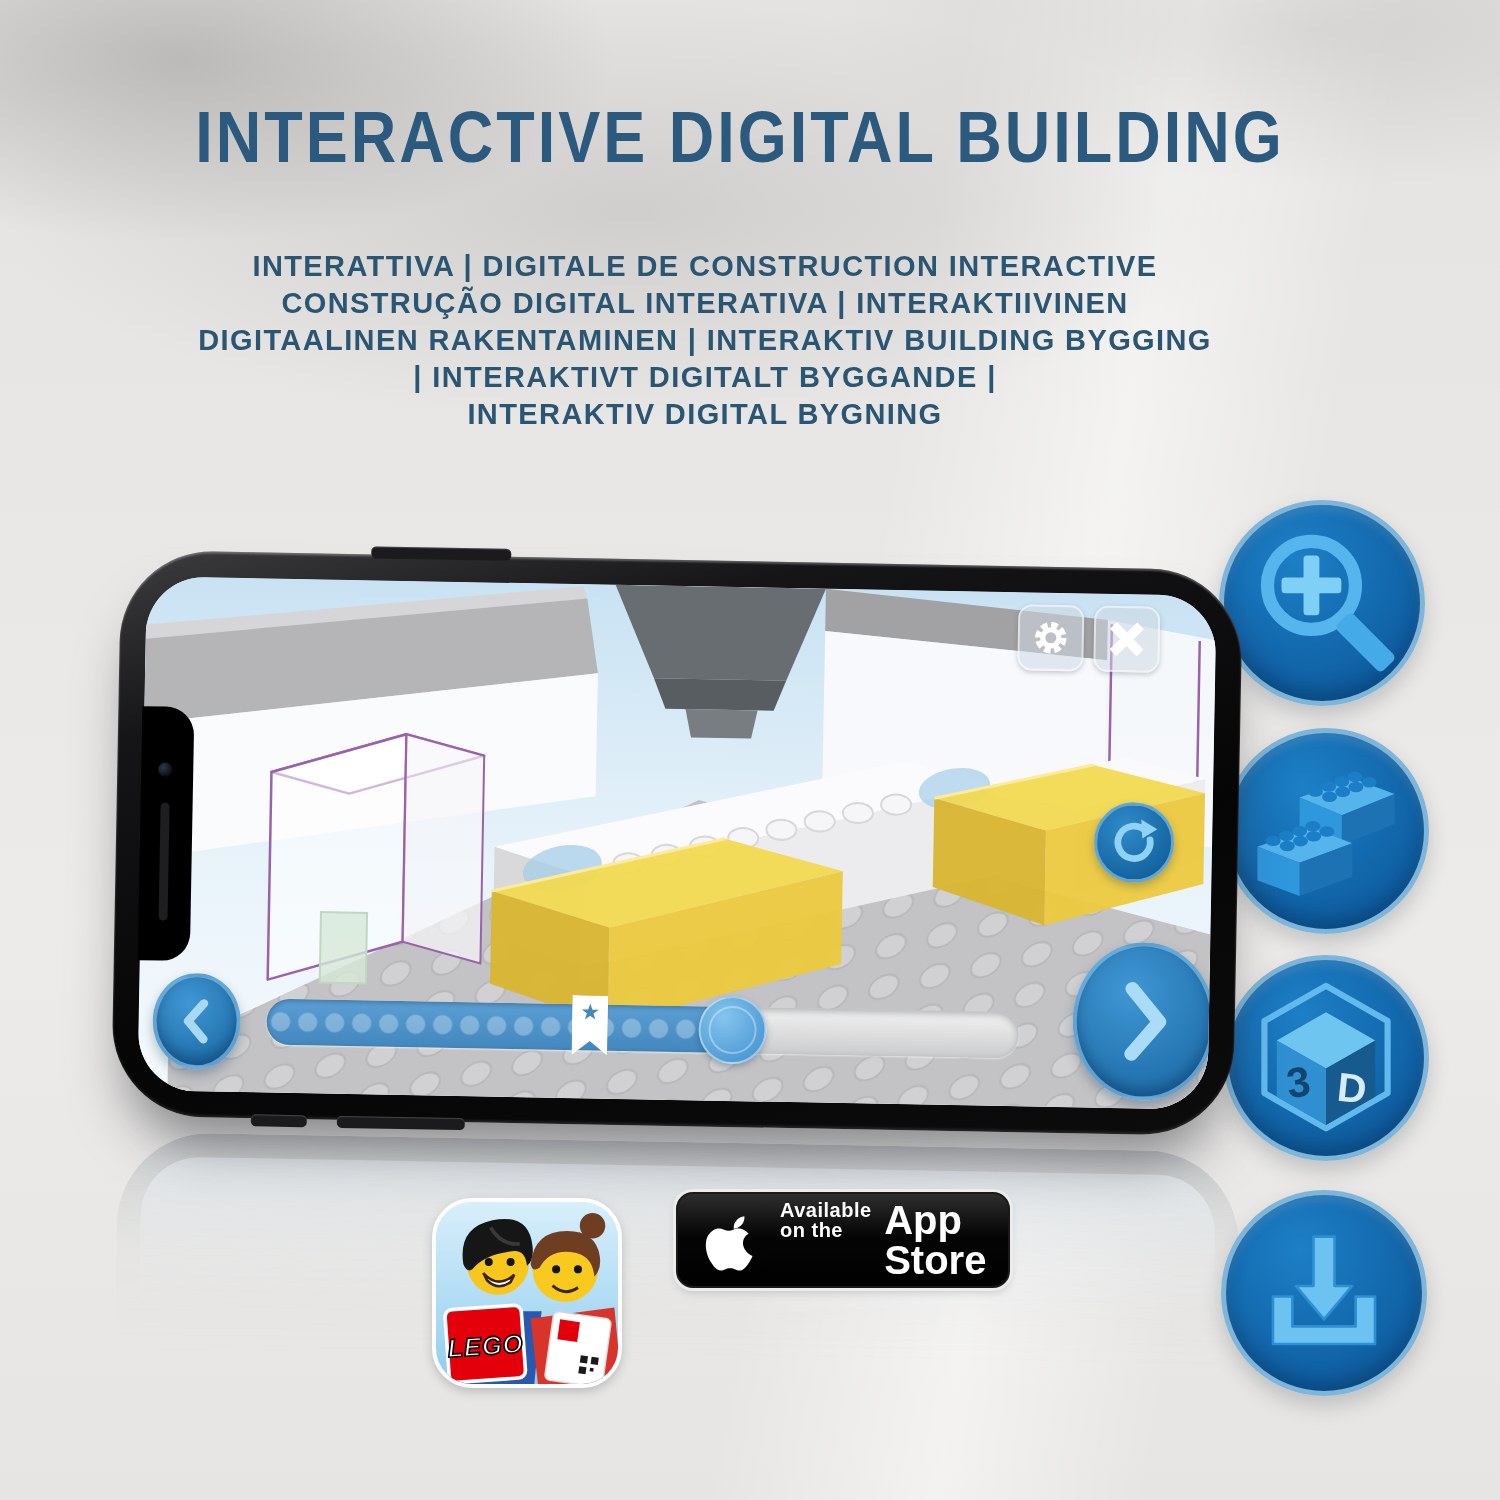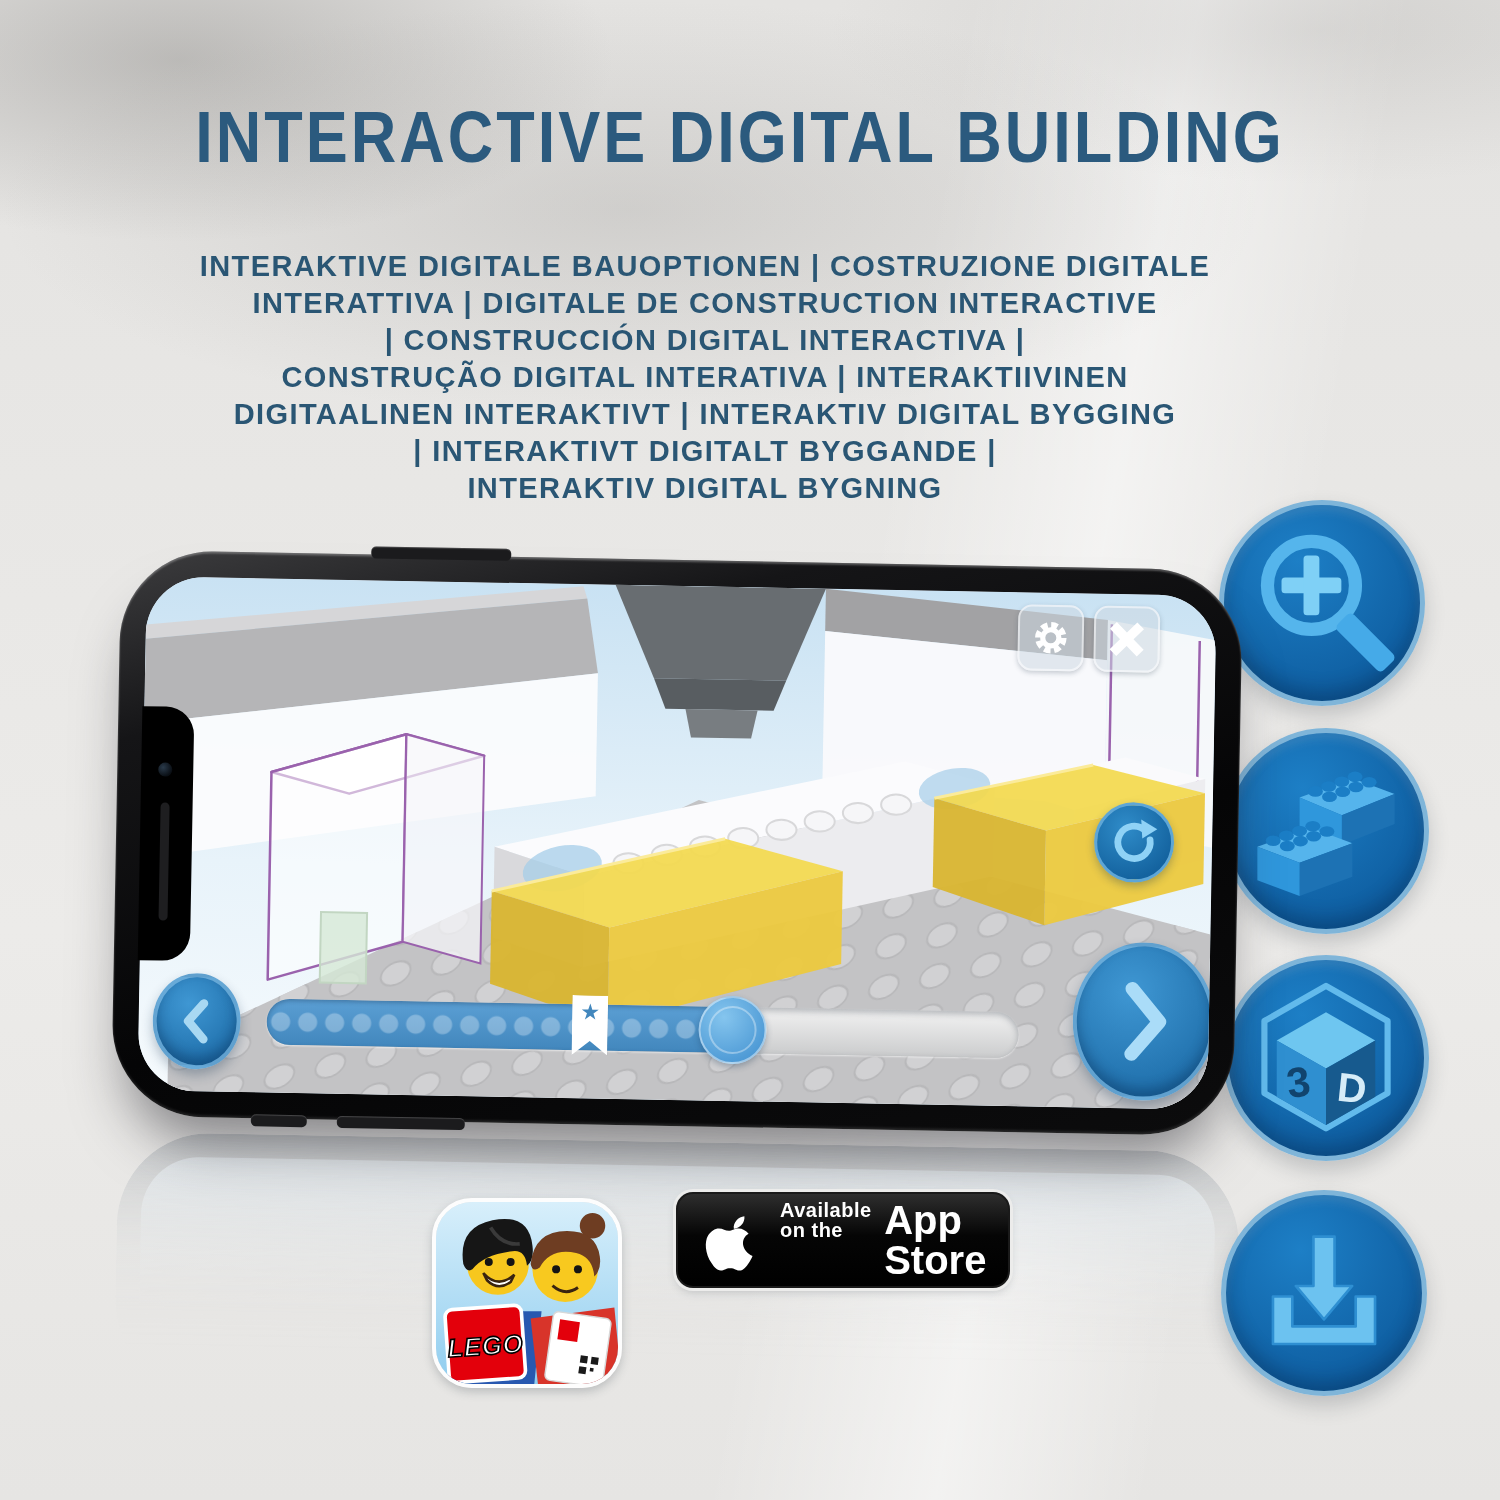--- a/index.html
+++ b/index.html
@@ -110,25 +110,23 @@
   .badge-gplay .badge-tagline{font-weight:400;letter-spacing:2.5px;font-size:19px;}
   .badge-name{font-size:40px;font-weight:600;letter-spacing:0;}
 </style>
 </head>
 <body>
 
 <div class="stage">
 
   <div class="title">INTERACTIVE DIGITAL BUILDING</div>
   <div class="subtitle">
-    <div class="subtitle-line">INTERAKTIVE DIGITALE BAUOPTIONEN | COSTRUZIONE DIGITALE</div>
     <div class="subtitle-line">INTERATTIVA | DIGITALE DE CONSTRUCTION INTERACTIVE</div>
-    <div class="subtitle-line">| CONSTRUCCIÓN DIGITAL INTERACTIVA |</div>
     <div class="subtitle-line">CONSTRUÇÃO DIGITAL INTERATIVA | INTERAKTIIVINEN</div>
-    <div class="subtitle-line">DIGITAALINEN INTERAKTIVT | INTERAKTIV DIGITAL BYGGING</div>
+    <div class="subtitle-line">DIGITAALINEN RAKENTAMINEN | INTERAKTIV BUILDING BYGGING</div>
     <div class="subtitle-line">| INTERAKTIVT DIGITALT BYGGANDE |</div>
     <div class="subtitle-line">INTERAKTIV DIGITAL BYGNING</div>
   </div>
 
 
   <div class="feature-circle fc-zoom">
     <svg viewBox="0 0 200 200">
       <circle cx="88" cy="80" r="50" fill="none" stroke="#55b5ec" stroke-width="15"></circle>
       <rect x="54" y="71" width="68" height="18" rx="4" fill="#7fd0f6"></rect>
       <rect x="79" y="46" width="18" height="68" rx="4" fill="#7fd0f6"></rect>

